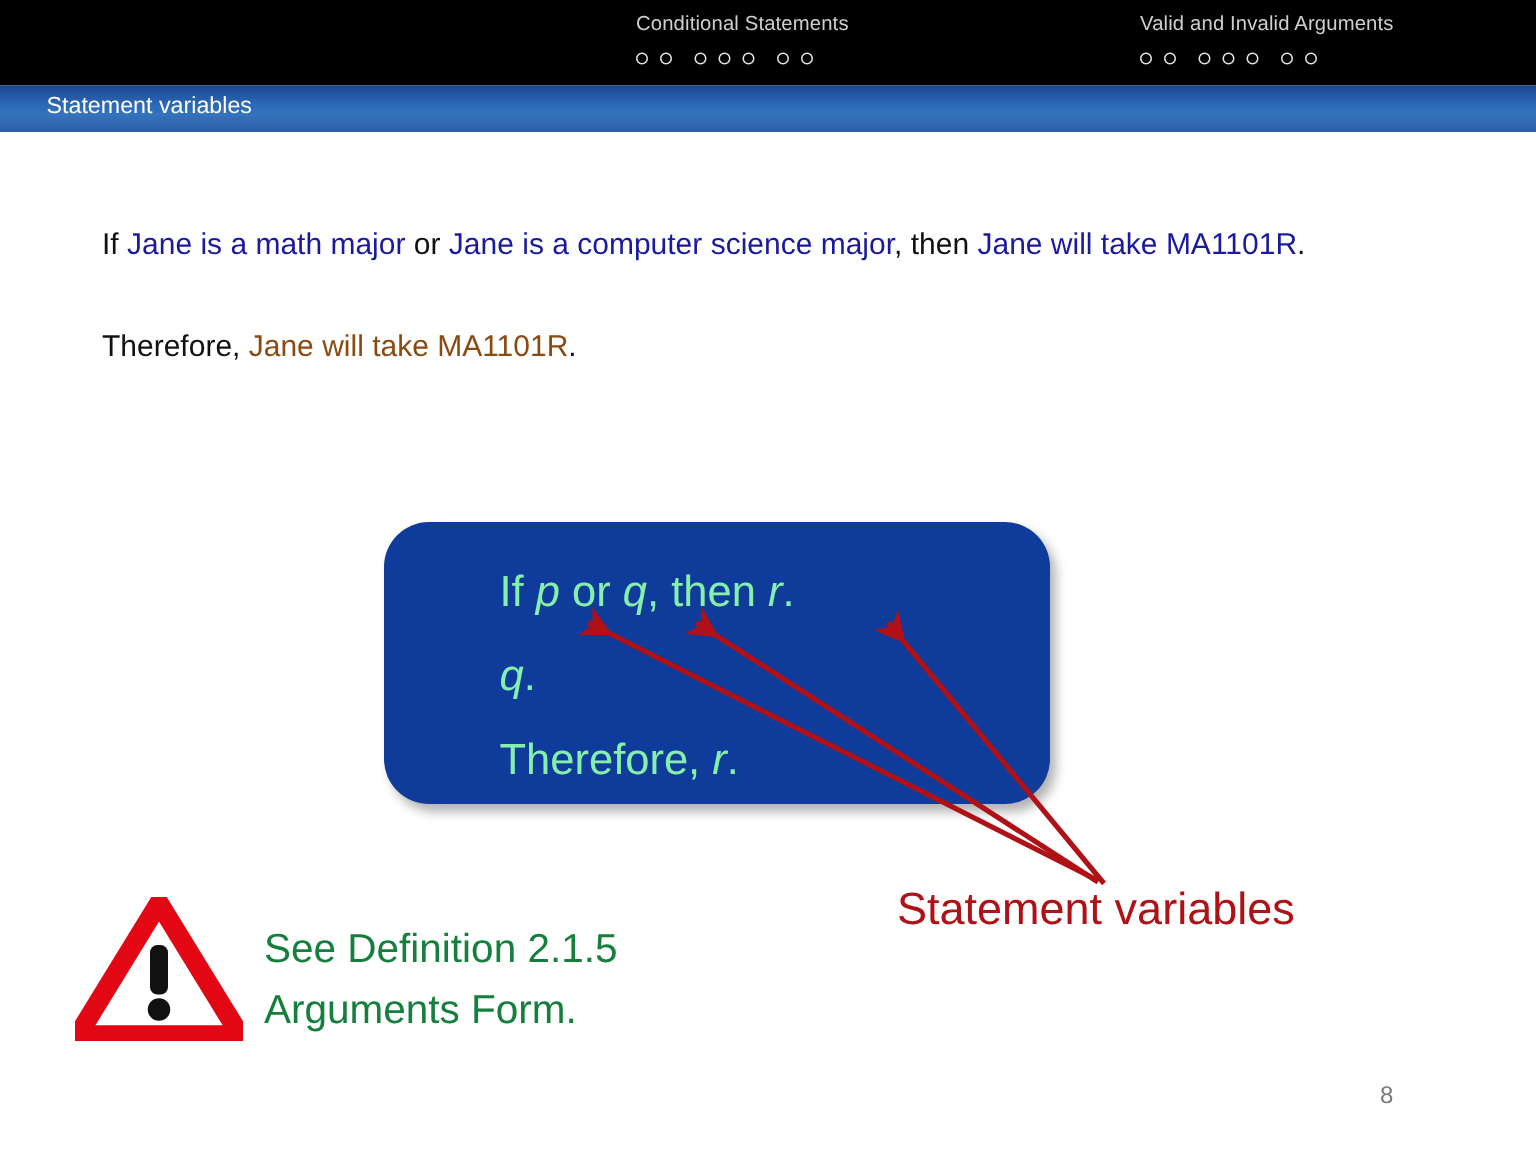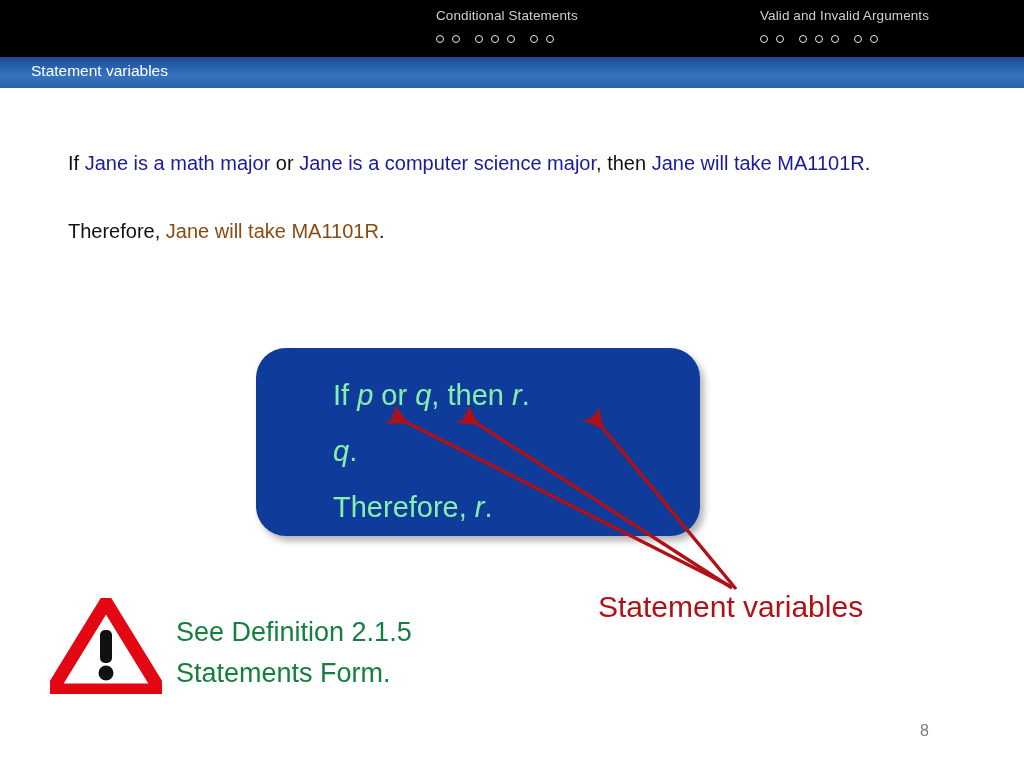--- a/index.html
+++ b/index.html
@@ -22,21 +22,21 @@
     width: 1024px;
     height: 57px;
     background: #000000;
   }
   .nav-group {
     position: absolute;
     top: 0;
     height: 57px;
   }
   .nav-group.g1 { left: 28px; }
-  .nav-group.g2 { left: 436px; }
+  .nav-group.g2 { left: 424px; }
   .nav-group.g3 { left: 760px; }
 
   .nav-title {
     font-size: 13.5px;
     line-height: 13.5px;
     white-space: nowrap;
     margin-top: 9px;
     letter-spacing: 0.1px;
   }
   .nav-title.active {
@@ -242,16 +242,16 @@
 <div class="sv-label">Statement variables</div>
 
 <svg class="warn-icon" viewBox="0 0 112 96">
   <path d="M56 4 L110 92 L2 92 Z" fill="#ffffff" stroke="#e30613" stroke-width="13" stroke-linejoin="round"></path>
   <rect x="50" y="32" width="12" height="33" rx="5" fill="#111111"></rect>
   <circle cx="56" cy="75" r="7.5" fill="#111111"></circle>
 </svg>
 
 <div class="warn-note">
   <div>See Definition 2.1.5</div>
-  <div>Statements Form.</div>
+  <div>Arguments Form.</div>
 </div>
 
 <div class="page-num">8</div>
 
 </body></html>

